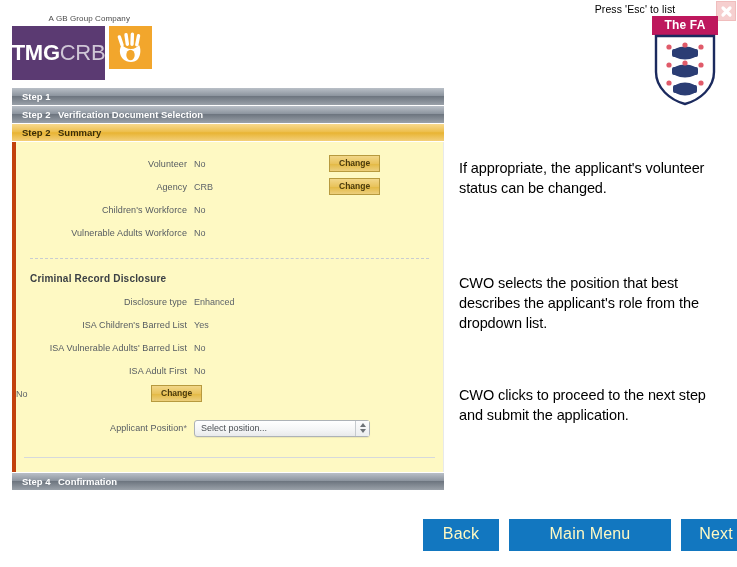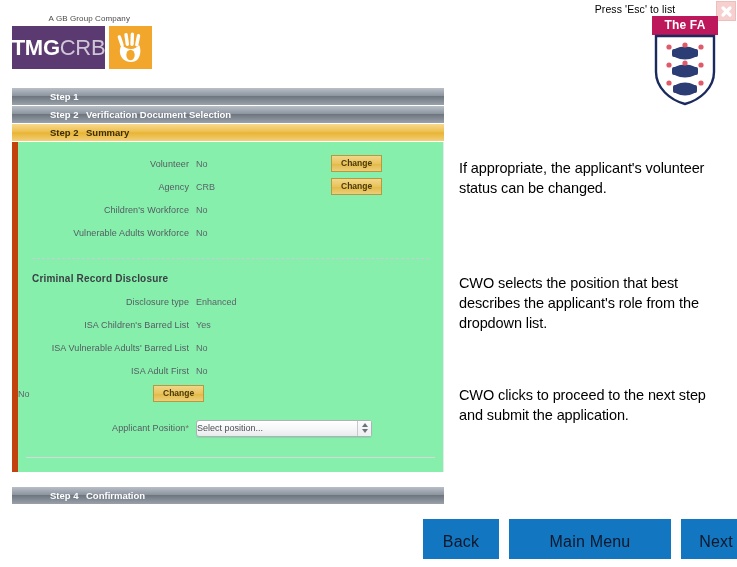--- a/index.html
+++ b/index.html
@@ -36,53 +36,52 @@
   .fa-shield-wrap { display: block; margin-top: -1px; }
 
   
   .tmg-wrap { position: absolute; top: 14px; left: 12px; }
   .tmg-tag {
     font-size: 8px; color: #4a4a4a; text-align: right;
     margin-bottom: 3px; padding-right: 22px; letter-spacing: .1px;
   }
   .tmg-row { display: flex; align-items: stretch; }
   .tmg-box {
-    background: #5b3a72; width: 93px; height: 43px;
+    background: #5b3a72; width: 93px; height: 54px;
     display: flex; align-items: center; justify-content: center;
   }
   .tmg-text { font-size: 22px; font-weight: 700; letter-spacing: -.3px; }
   .tmg-text .t1 { color: #ffffff; }
   .tmg-text .t2 { color: #cfc6d6; font-weight: 400; }
   .hand-box {
     background: #f2a62c; width: 43px; height: 43px;
     margin-left: 4px;
     display: flex; align-items: center; justify-content: center;
   }
 
   
   .panel { position: absolute; top: 88px; left: 12px; width: 432px; }
 
   .step-bar {
     height: 17px; display: flex; align-items: center;
     color: #ffffff; font-size: 9.5px; font-weight: 700;
     margin-bottom: 1px;
     background: linear-gradient(to bottom, #b9bfc7 0%, #8d959f 45%, #6e7680 50%, #9aa1a9 100%);
-    padding-left: 28px;
   }
   .step-bar.active {
     background: linear-gradient(to bottom, #f7d98e 0%, #edbf4e 45%, #e8b433 52%, #f3cf7a 100%);
     color: #3a2d07;
   }
   .step-num { width: 46px; padding-left: 10px; }
   .step-label { font-weight: 700; }
 
   .panel-body {
-    border-left: 6px solid #c2410c;
+    border-left: 4px solid #c2410c;
     border-right: 1px solid #e8e9ea;
-    background: #86efac;
+    background: #fef9c3;
     padding: 10px 0 12px 0;
     min-height: 330px;
     position: relative;
   }
 
   .row { display: flex; align-items: center; height: 23px; }
   .row-label {
     width: 178px; text-align: right; padding-right: 7px;
     font-size: 9px; color: #555b61; letter-spacing: .1px;
   }
@@ -113,20 +112,21 @@
   }
 
   .select-row { display: flex; align-items: center; height: 30px; margin-top: 8px; }
   .sel-wrap { position: relative; width: 176px; }
   .sel-box {
     width: 176px; height: 17px;
     border: 1px solid #adb2b7; border-radius: 3px;
     background: linear-gradient(to bottom, #ffffff 0%, #f4f5f6 60%, #e9eaeb 100%);
     font-size: 9px; color: #4a4f54;
     display: flex; align-items: center;
+    padding-left: 6px;
     box-shadow: 0 1px 1px rgba(0,0,0,.07);
   }
   .sel-stepper {
     position: absolute; top: 1px; right: 1px;
     width: 14px; height: 15px;
     border-left: 1px solid #c6cace;
     background: linear-gradient(to bottom,#fbfbfc,#eceeef);
     display: flex; flex-direction: column;
     align-items: center; justify-content: center; gap: 2px;
   }
@@ -143,23 +143,23 @@
   .a1 { top: 158px; }
   .a2 { top: 273px; }
   .a3 { top: 385px; }
 
   
   .nav {
     position: absolute; top: 519px; left: 423px;
     display: flex; gap: 10px;
   }
   .nav-btn {
-    background: #1277c0; color: #0f172a;
+    background: #1277c0; color: #fef9c3;
     font-size: 16px; letter-spacing: .2px;
-    padding: 14px 0 8px; text-align: center;
+    padding: 6px 0 8px; text-align: center;
     cursor: pointer; border: none;
     font-family: "Liberation Sans", sans-serif;
   }
   .nav-back { width: 76px; }
   .nav-main { width: 162px; text-align: center; }
   .nav-next { width: 70px; }
 </style>
 </head>
 <body>
 
@@ -311,21 +311,21 @@
           <div class="sel-stepper">
             <i class="up"></i>
               <i class="dn"></i>
           </div>
         </div>
       </div>
 
       <div class="divider-solid"></div>
     </div>
 
-    <div class="step-bar" style="margin-top:15px;">
+    <div class="step-bar" style="margin-top:1px;">
       <span class="step-num">Step 4</span>
       <span class="step-label">Confirmation</span>
     </div>
   </div>
 
   <div class="annot a2">CWO selects the position that best describes the applicant's role from the dropdown list.</div>
   <div class="annot a1">If appropriate, the applicant's volunteer status can be changed.</div>
   <div class="annot a3">CWO clicks to proceed to the next step and submit the application.</div>
 
   <div class="nav">

